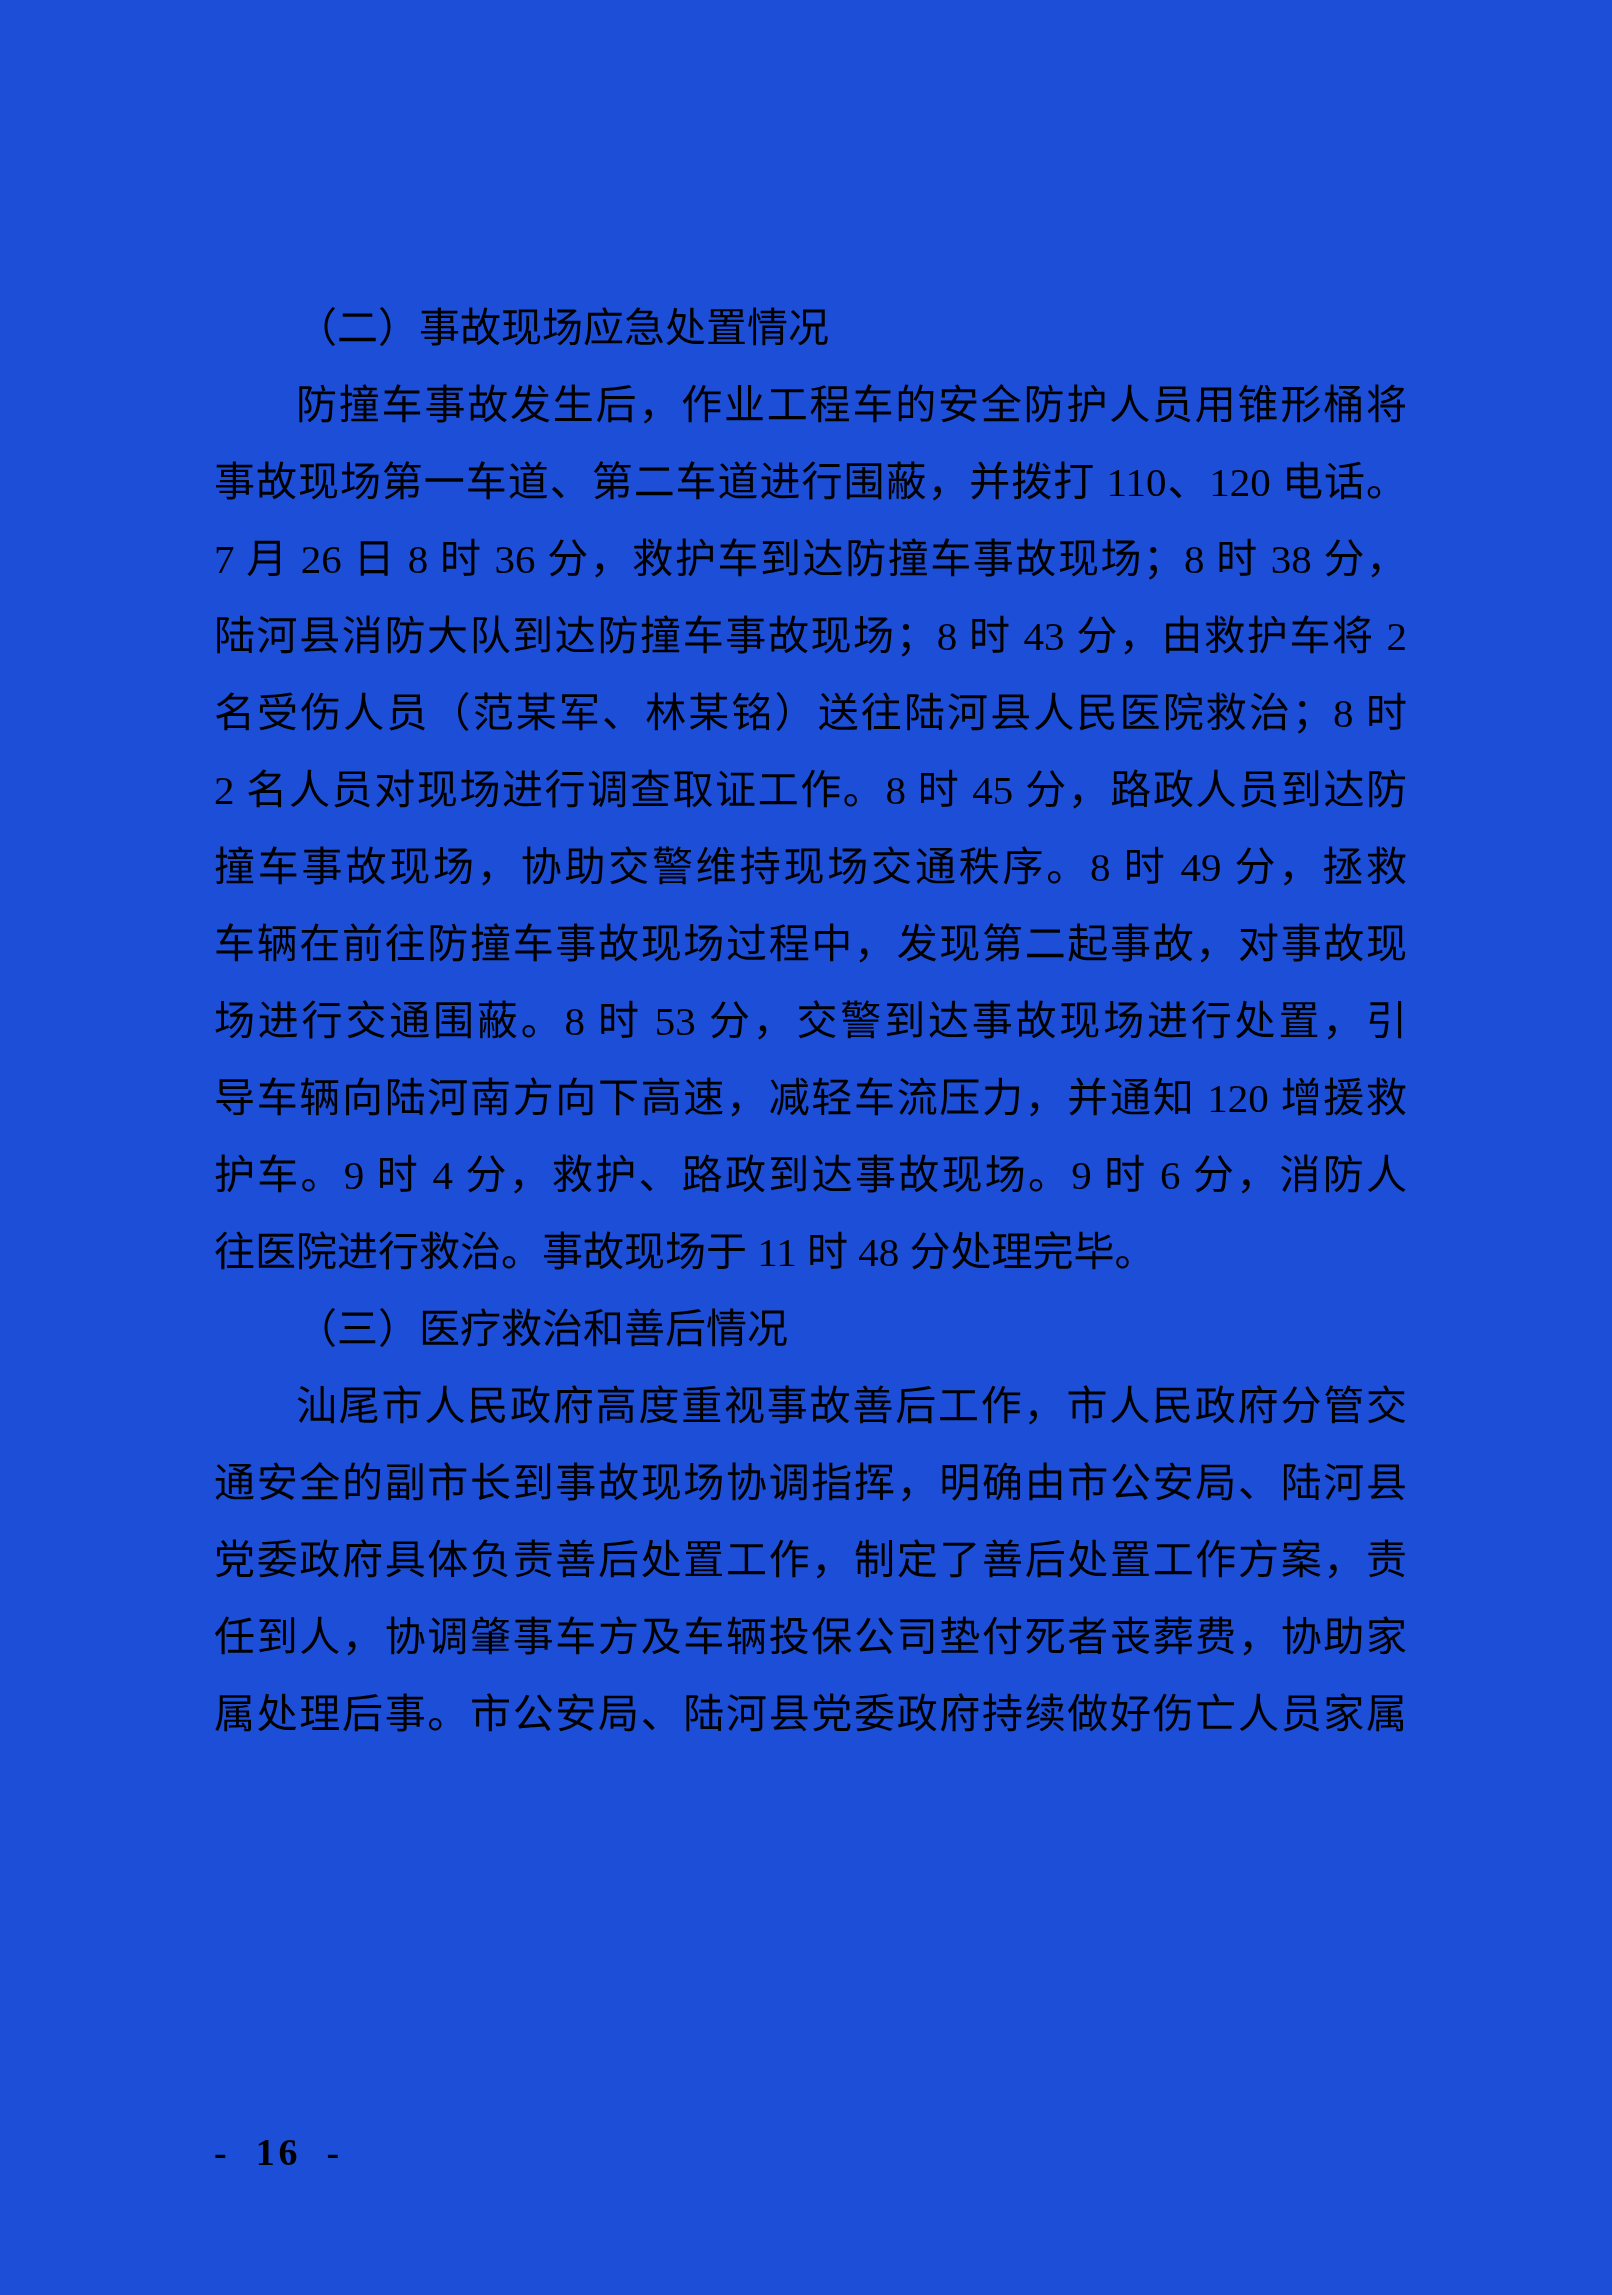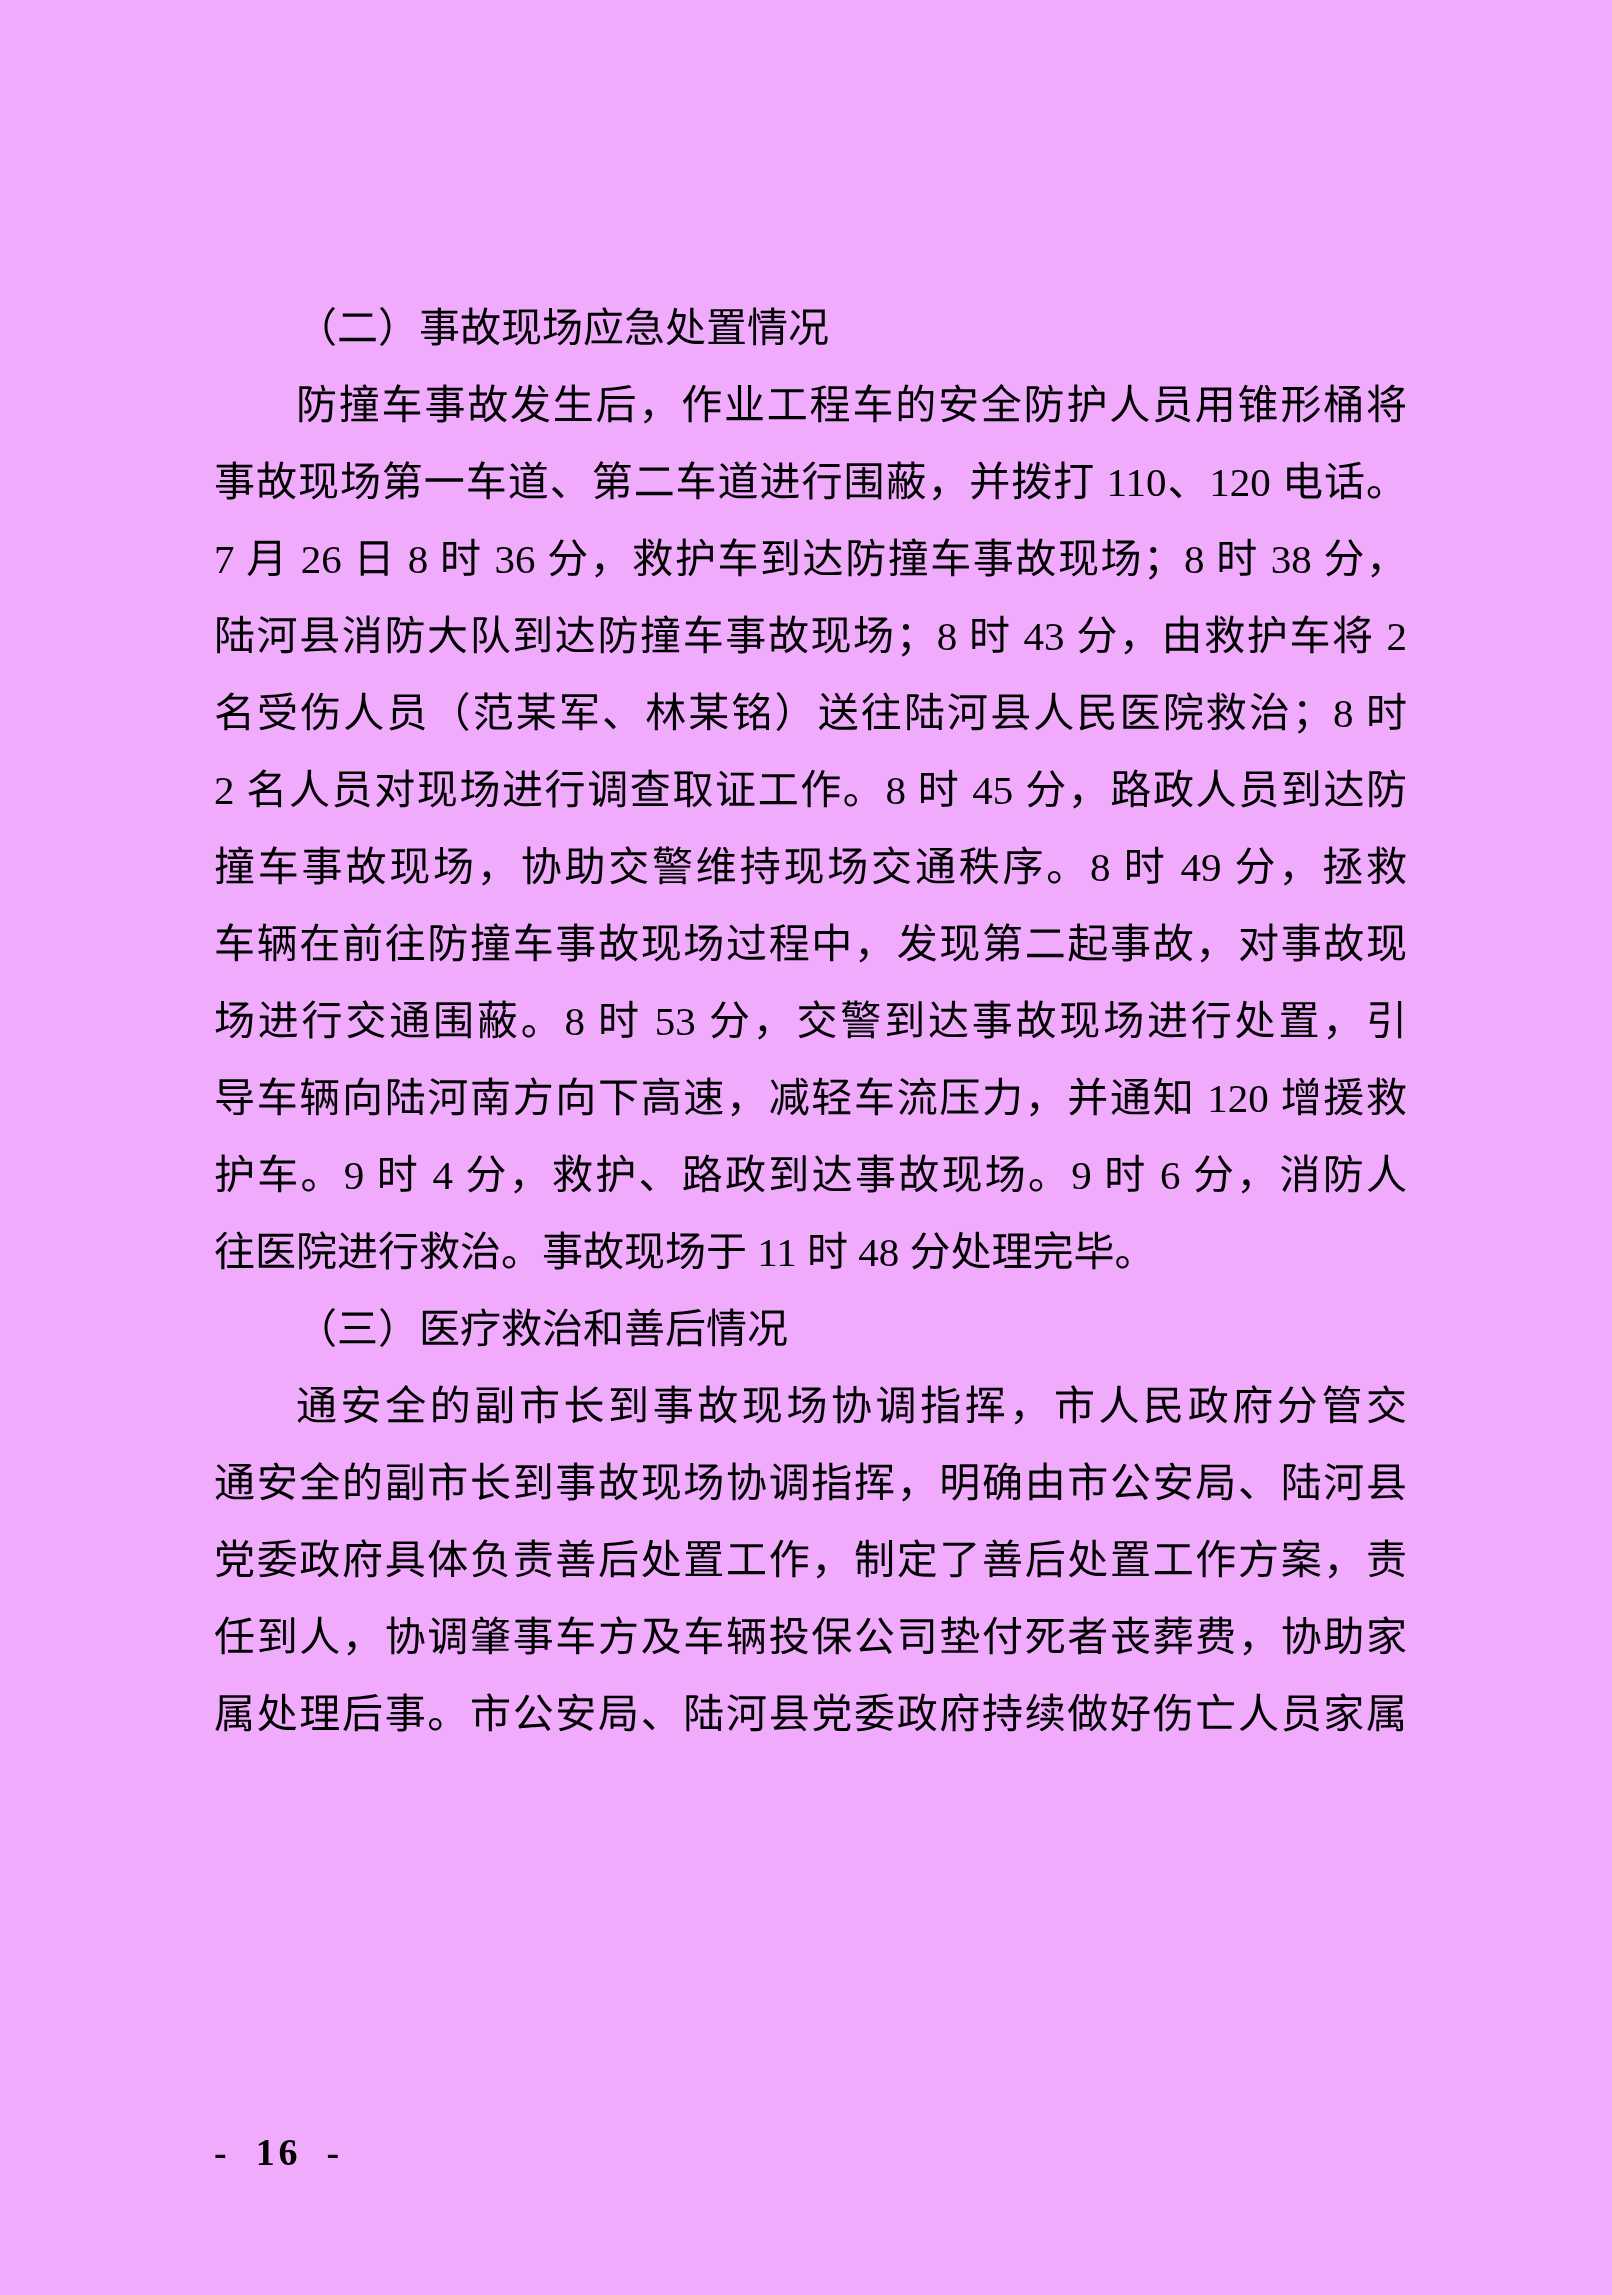--- a/index.html
+++ b/index.html
@@ -4,21 +4,21 @@
 <style>
   html, body {
     margin: 0;
     padding: 0;
     background: #ffffff;
   }
   .page {
     position: relative;
     width: 1612px;
     height: 2295px;
-    background: #f0abfc;
+    background: #1d4ed8;
     overflow: hidden;
     font-family: "Liberation Serif", "DejaVu Serif", serif;
     color: #000000;
   }
   .content {
     position: absolute;
     left: 214px;
     top: 290px;
     width: 1193px;
   }
@@ -68,21 +68,21 @@
     <div class="line fill">陆河县消防大队到达防撞车事故现场；8 时 43 分，由救护车将 2</div>
     <div class="line fill">名受伤人员（范某军、林某铭）送往陆河县人民医院救治；8 时</div>
     <div class="line fill">2 名人员对现场进行调查取证工作。8 时 45 分，路政人员到达防</div>
     <div class="line fill">撞车事故现场，协助交警维持现场交通秩序。8 时 49 分，拯救</div>
     <div class="line fill">车辆在前往防撞车事故现场过程中，发现第二起事故，对事故现</div>
     <div class="line fill">场进行交通围蔽。8 时 53 分，交警到达事故现场进行处置，引</div>
     <div class="line fill">导车辆向陆河南方向下高速，减轻车流压力，并通知 120 增援救</div>
     <div class="line fill">护车。9 时 4 分，救护、路政到达事故现场。9 时 6 分，消防人</div>
     <div class="line end">往医院进行救治。事故现场于 11 时 48 分处理完毕。</div>
     <div class="line heading indent">（三）医疗救治和善后情况</div>
-    <div class="line fill indent">通安全的副市长到事故现场协调指挥，市人民政府分管交</div>
+    <div class="line fill indent">汕尾市人民政府高度重视事故善后工作，市人民政府分管交</div>
     <div class="line fill">通安全的副市长到事故现场协调指挥，明确由市公安局、陆河县</div>
     <div class="line fill">党委政府具体负责善后处置工作，制定了善后处置工作方案，责</div>
     <div class="line fill">任到人，协调肇事车方及车辆投保公司垫付死者丧葬费，协助家</div>
     <div class="line fill">属处理后事。市公安局、陆河县党委政府持续做好伤亡人员家属</div>
   </div>
 
   <div class="page-num">- 16 -</div>
 </div>
 
 

